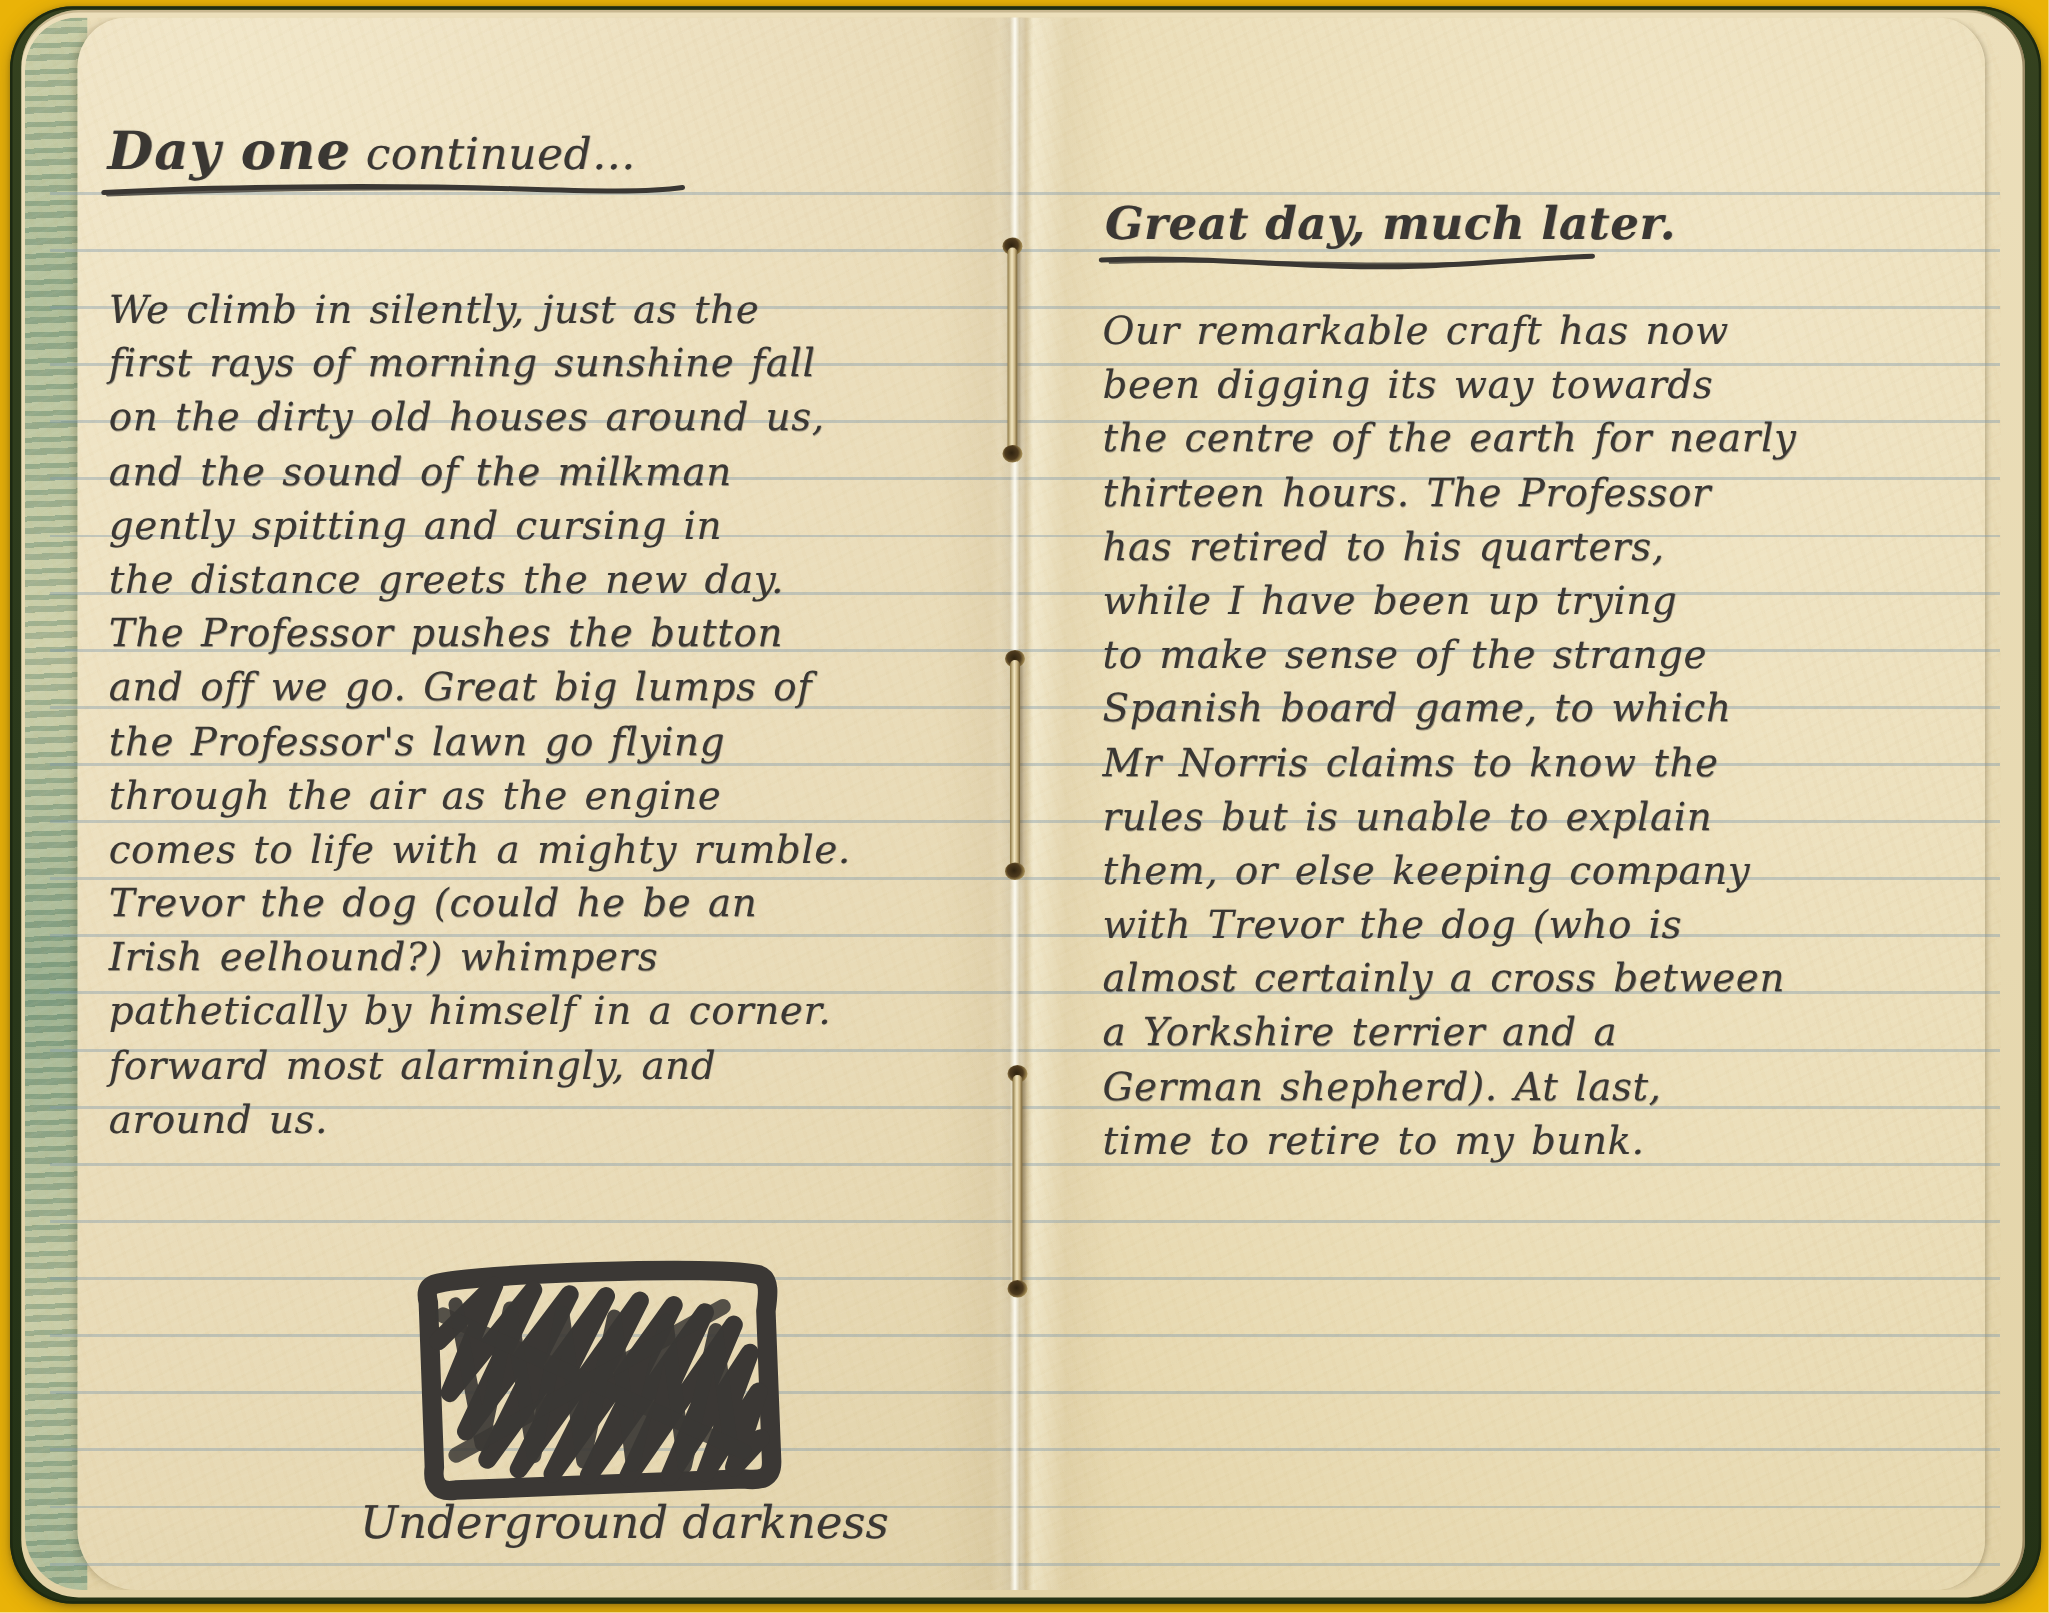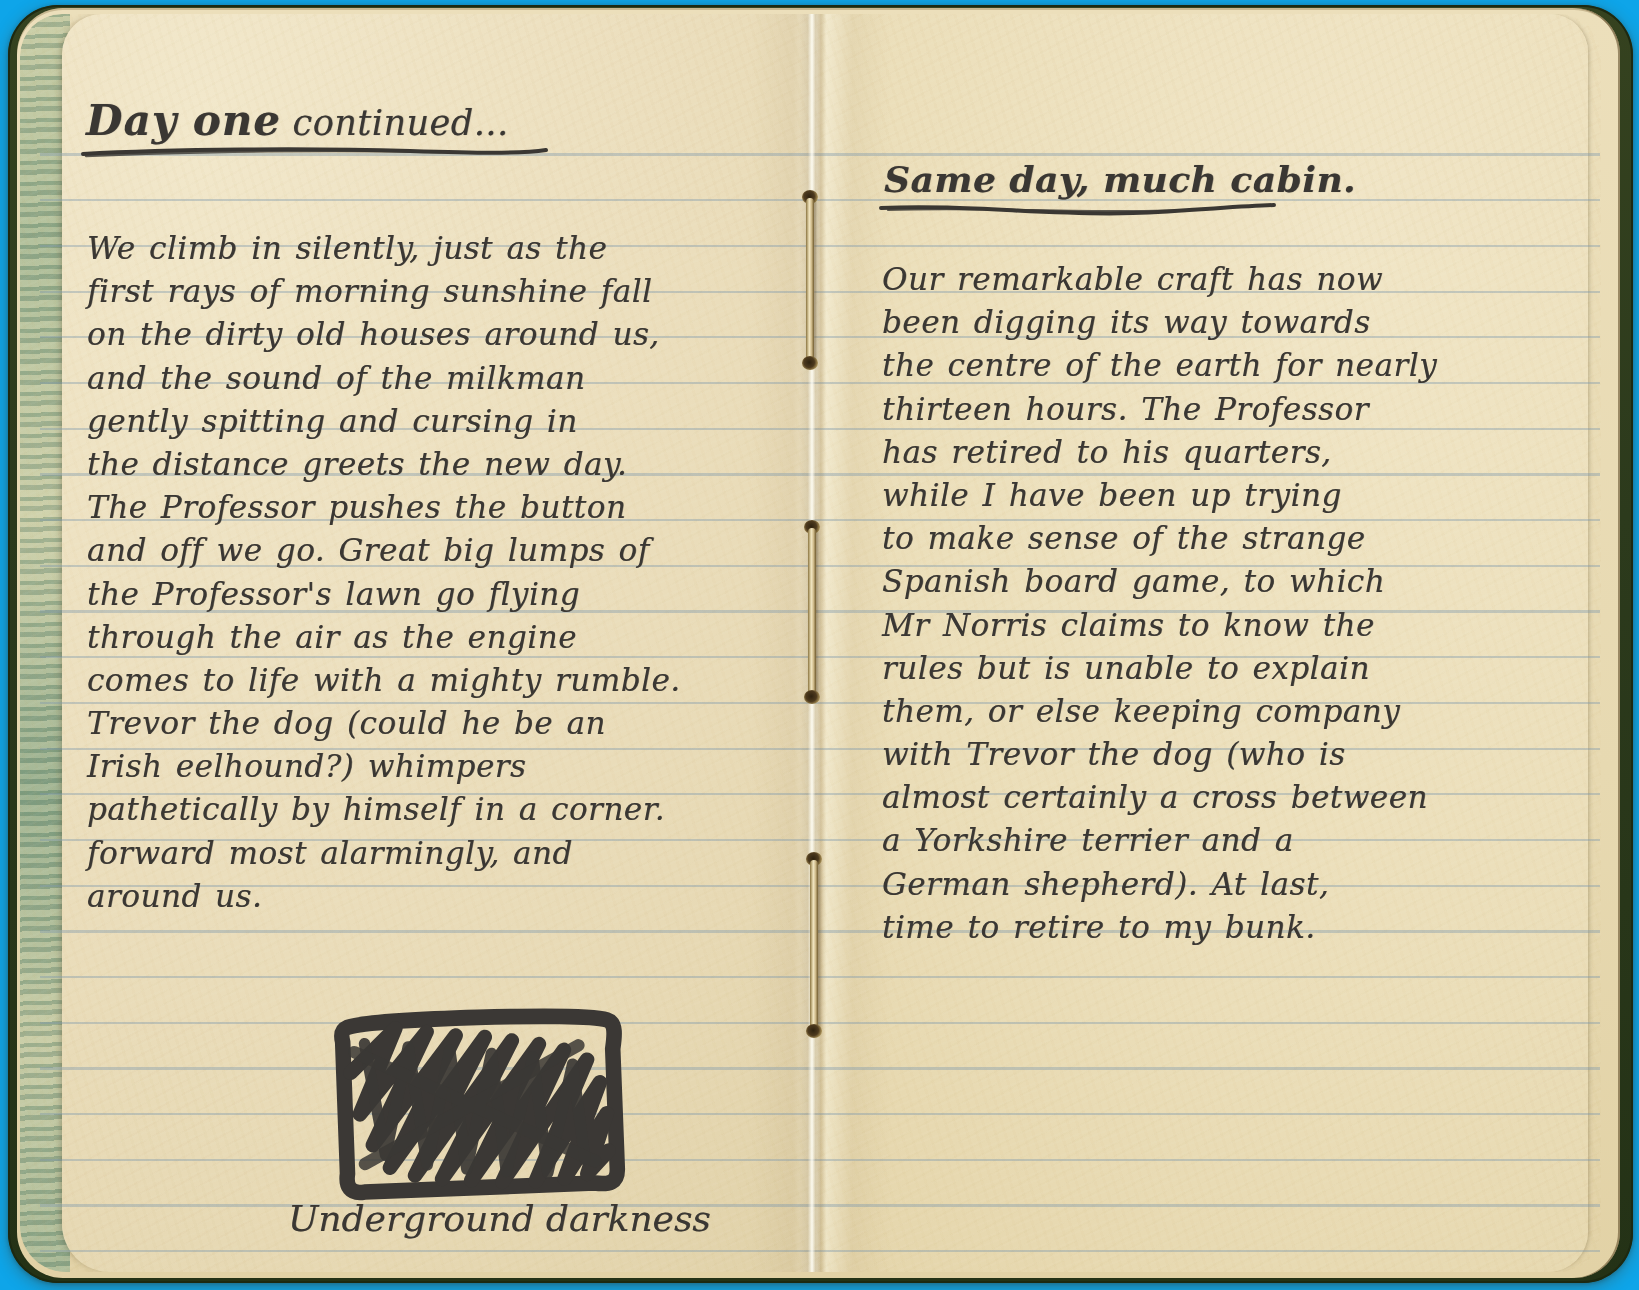--- a/index.html
+++ b/index.html
@@ -1,17 +1,17 @@
 <!DOCTYPE html>
 <html><head>
 <meta charset="utf-8">
 <style>
   html,body{margin:0;padding:0;background:#ffffff;}
   .canvas{
-    position:relative;width:1639px;height:1290px;background:#0ea5e9;overflow:hidden;
+    position:relative;width:1639px;height:1290px;background:#eab308;overflow:hidden;
     font-family:"DejaVu Serif",serif;
   }
   
   .book{position:absolute;left:8px;top:5px;right:6px;bottom:7px;}
   .cover-layer{
     position:absolute;inset:0;border-radius:50px;
     background:linear-gradient(180deg,#35421f 0%,#2c3a1c 40%,#243216 100%);
     box-shadow:0 4px 16px rgba(70,58,30,.38),0 1px 4px rgba(0,0,0,.25),inset 0 0 0 2px #1d2911;
   }
   .page2-layer{
@@ -166,27 +166,27 @@
         <g fill="none" stroke="#3b3835" stroke-linecap="round" stroke-linejoin="round">
           <path d="M14,16 C 40,8 240,6 264,14 C 273,17 271,30 269,42 L 271,158 C 271,171 263,173 249,171 L 27,175 C 13,177 9,169 11,157 L 9,30 C 7,21 9,18 14,16 Z" stroke-width="15"></path>
           <path d="M16,60 L60,18 L24,100 L90,22 L36,130 L118,26 L52,152 L146,28 L76,160 L172,32 L102,164 L198,36 L130,166 L222,42 L160,168 L244,52 L192,168 L256,74 L220,166 L262,104 L242,162 L263,140" stroke-width="14"></path>
           <path d="M30,32 L48,140 L72,36 L88,150 L112,40 L126,155 L152,44 L164,158 L192,48 L204,160 L230,56 L240,148" stroke-width="11" opacity=".92"></path>
           <path d="M20,40 L250,150 M28,148 L236,38" stroke-width="12" opacity=".85"></path>
         </g>
       </svg>
     </div>
     <div class="caption ink" style="left:288px;top:1198px;width:380px;">Underground darkness</div>
 
-    <div class="heading rt ink" style="left:884px;top:158px;">Same day, much cabin.</div>
+    <div class="heading rt ink" style="left:884px;top:158px;">Great day, much later.</div>
     <svg class="underline-svg" style="left:878px;top:200px;" width="400" height="24" viewBox="0 0 400 24">
       <path d="M3,8 C 90,4 170,16 255,13 C 310,11 360,6 396,5" fill="none" stroke="#3a3733" stroke-width="4" stroke-linecap="round"></path>
       <path d="M10,10 C 110,6 220,15 330,9" fill="none" stroke="#3a3733" stroke-width="2.2" stroke-linecap="round" opacity=".8"></path>
     </svg>
 
-    <div class="body-text ink" style="left:882px;top:258px;">
+    <div class="body-text ink" style="left:882px;top:244px;">
         <div class="hw-line">Our remarkable craft has now</div>
         <div class="hw-line">been digging its way towards</div>
         <div class="hw-line">the centre of the earth for nearly</div>
         <div class="hw-line">thirteen hours. The Professor</div>
         <div class="hw-line">has retired to his quarters,</div>
         <div class="hw-line">while I have been up trying</div>
         <div class="hw-line">to make sense of the strange</div>
         <div class="hw-line">Spanish board game, to which</div>
         <div class="hw-line">Mr Norris claims to know the</div>
         <div class="hw-line">rules but is unable to explain</div>

